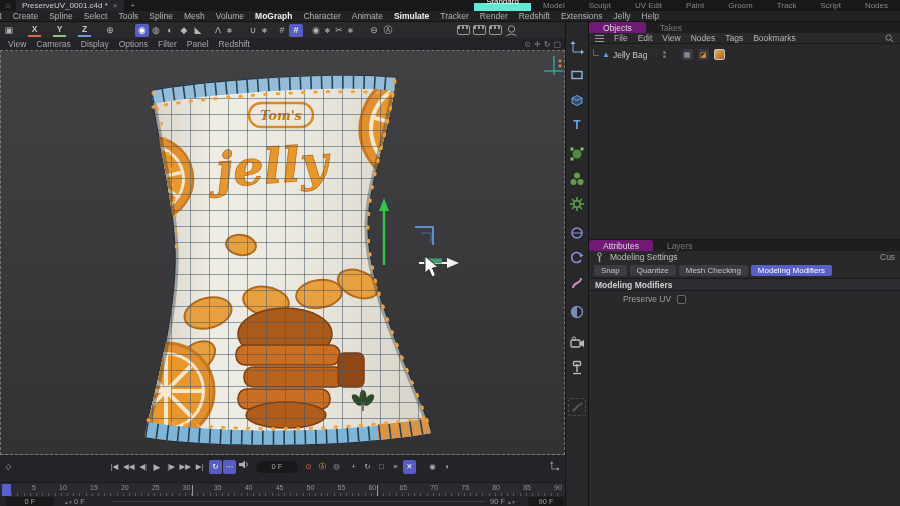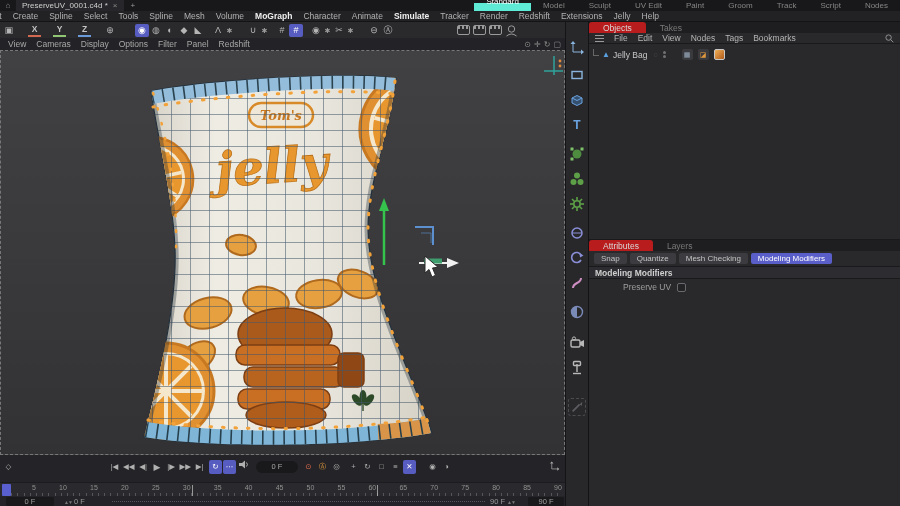--- a/index.html
+++ b/index.html
@@ -47,21 +47,21 @@
   .side-strip { position:absolute; left:565px; top:22px; width:23px; height:484px; background:#28282b;
     border-left:1px solid #141416; display:flex; flex-direction:column; align-items:center; padding-top:16px; }
   .side-strip .sic { width:18px; height:18px; display:flex; align-items:center; justify-content:center;
     margin-bottom:7px; flex:none; }
   .sic.disabled { border:1px dashed #55555a; border-radius:3px; opacity:.8; }
   
   .right-panel { position:absolute; left:588px; top:22px; width:312px; height:484px; background:#29292c;
     border-left:1px solid #141416; font-size:8.5px; color:#b5b5b5; }
   .ptabs { height:11px; background:#1e1e21; display:flex; font-size:8.5px; }
   .ptab { padding:0 14px; display:flex; align-items:center; color:#7a7a7a; }
-  .ptab.active { background:#b91c1c; color:#d8d8d8; border-radius:3px 3px 0 0; }
+  .ptab.active { background:#701a75; color:#d8d8d8; border-radius:3px 3px 0 0; }
   .pmenu { height:11px; display:flex; align-items:center; gap:10px; padding:0 6px;
     border-bottom:1px solid #1a1a1c; background:#29292c; }
   .burger { width:9px; height:7px; border-top:1px solid #9a9a9a; border-bottom:1px solid #9a9a9a;
     position:relative; flex:none; }
   .burger::after { content:""; position:absolute; left:0; top:2px; width:9px; height:1px; background:#9a9a9a; }
   .pmenu .spacer { flex:1; }
   .tree { height:196px; border-bottom:1px solid #1a1a1c; padding-top:4px; }
   .obj-row { display:flex; align-items:center; height:13px; padding-left:4px; gap:3px; color:#c8c8c8; }
   .tree-elbow { width:6px; height:7px; border-left:1px solid #666; border-bottom:1px solid #666; margin-top:-5px; }
   .obj-ic { color:#5aa0e0; font-size:8px; }
@@ -477,20 +477,30 @@
       <span class="tag">▦</span>
       <span class="tag" style="color:#e0983c">◪</span>
       <span class="tag tex"></span>
     </div>
   </div>
 
   <div class="ptabs">
     <span class="ptab active">Attributes</span>
     <span class="ptab">Layers</span>
   </div>
+  <div class="attr-row">
+    <span style="display:flex">
+      <svg width="9" height="11" viewBox="0 0 9 11">
+          <circle cx="4.5" cy="2.5" r="1.8" fill="none" stroke="#b0b0b0"></circle>
+          <line x1="4.5" y1="4.3" x2="4.5" y2="10" stroke="#b0b0b0" stroke-width="1.4"></line>
+        </svg>
+    </span>
+    <span>Modeling Settings</span>
+    <span class="cus">Cus</span>
+  </div>
   <div class="btn-row">
     <span class="abtn">Snap</span>
     <span class="abtn">Quantize</span>
     <span class="abtn">Mesh Checking</span>
     <span class="abtn on">Modeling Modifiers</span>
   </div>
   <div class="sec-title">Modeling Modifiers</div>
   <div class="opt-row">
     <span>Preserve UV</span>
     <span class="cbx"></span>

